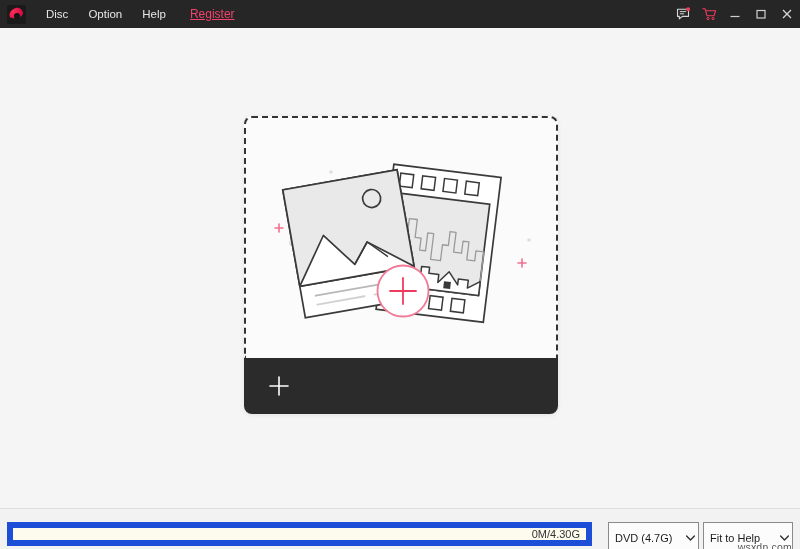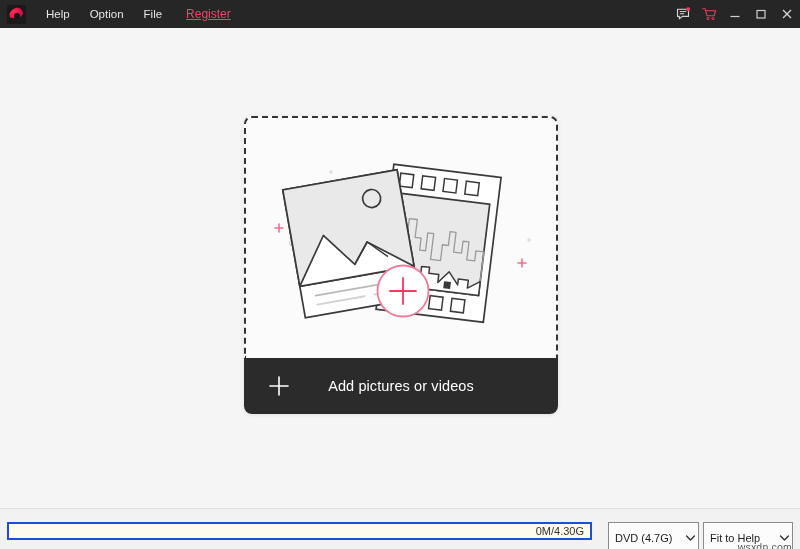--- a/index.html
+++ b/index.html
@@ -171,23 +171,23 @@
     height: 41px;
     background: #f2f2f2;
     border-top: 1px solid #e0e0e0;
   }
 
   .progress-wrap {
     position: absolute;
     left: 7px;
     top: 13px;
     width: 585px;
-    height: 18px;
+    height: 24px;
     background: #fdfaee;
-    border: 2px solid #1d4ed8;
+    border: 6px solid #1d4ed8;
     display: flex;
     align-items: center;
     justify-content: flex-end;
   }
 
   .progress-text {
     font-size: 11px;
     color: #333;
     padding-right: 6px;
     white-space: nowrap;
@@ -231,23 +231,23 @@
     letter-spacing: 0.2px;
   }
 </style>
 </head>
 <body>
 
 <div class="titlebar">
 
   <div class="app-logo"></div>
 
+  <div class="menu-item">Disc</div>
+  <div class="menu-item">Option</div>
   <div class="menu-item">Help</div>
-  <div class="menu-item">Option</div>
-  <div class="menu-item">File</div>
 
   <div class="menu-register">Register</div>
 
   <div class="titlebar-right">
 
     <div class="tb-icon">
       <svg width="14" height="14" viewBox="0 0 14 14">
         <path d="M1.5 2.2h11v7.2h-6.1l-3.1 2.4v-2.4h-1.8z" fill="none" stroke="#d6d6d6" stroke-width="1.1" stroke-linejoin="round"></path>
         <line x1="3.8" y1="4.6" x2="10.2" y2="4.6" stroke="#d6d6d6" stroke-width="1"></line>
         <line x1="3.8" y1="6.8" x2="8.2" y2="6.8" stroke="#d6d6d6" stroke-width="1"></line>
@@ -352,21 +352,20 @@
       </svg>
     </div>
 
     <div class="addbar">
       <div class="addbar-plus">
         <svg width="22" height="22" viewBox="0 0 22 22">
           <line x1="2" y1="11" x2="20" y2="11" stroke="#ffffff" stroke-width="1.6" stroke-linecap="round"></line>
           <line x1="11" y1="2" x2="11" y2="20" stroke="#ffffff" stroke-width="1.6" stroke-linecap="round"></line>
         </svg>
       </div>
-      <div class="addbar-label">Add pictures or videos</div>
     </div>
 
   </div>
 </div>
 
 <div class="statusbar">
 
   <div class="progress-wrap">
     <div class="progress-text">0M/4.30G</div>
   </div>

